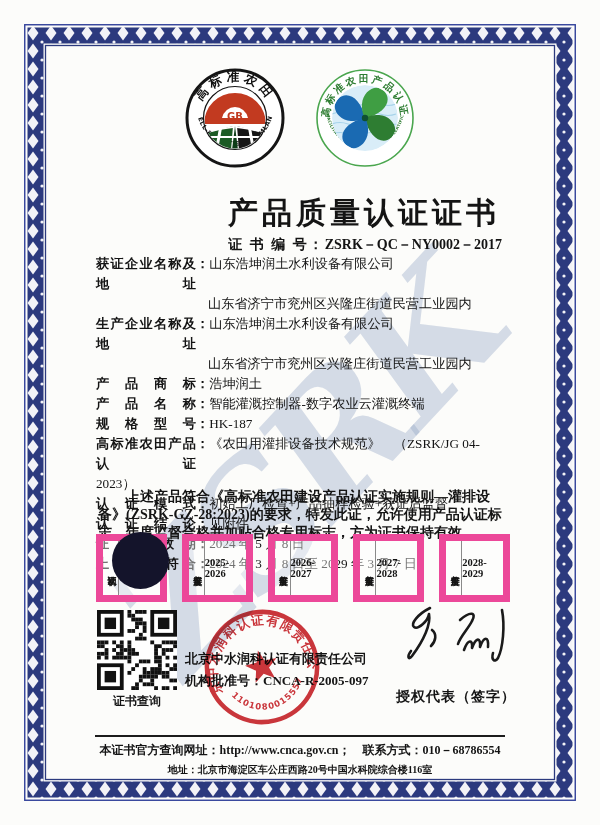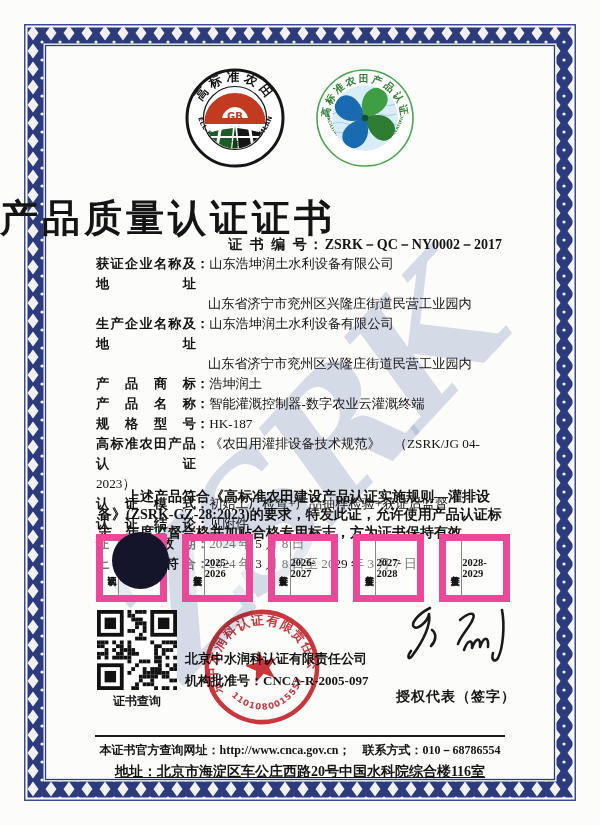--- a/index.html
+++ b/index.html
@@ -7,22 +7,22 @@
         font-family:"Liberation Serif","DejaVu Serif",serif;color:#141414;overflow:hidden;}
   .abs{position:absolute;}
   
   .watermark{left:70px;top:300px;width:470px;height:340px;display:flex;align-items:center;justify-content:center;
              transform:rotate(-47deg);font-family:"DejaVu Serif","Liberation Serif",serif;
              font-style:italic;font-weight:bold;font-size:165px;letter-spacing:-12px;
              color:rgba(148,166,198,0.38);pointer-events:none;z-index:1;}
   
   .logos{left:0;top:68px;width:600px;display:flex;justify-content:center;gap:30px;z-index:2;}
   
-  .title{left:0;top:193px;width:500px;text-align:left;font-family:"DejaVu Sans","Liberation Sans",sans-serif;
-         font-weight:900;font-size:38px;letter-spacing:4px;z-index:2;}
+  .title{left:0;top:193px;width:500px;text-align:right;font-family:"DejaVu Sans","Liberation Sans",sans-serif;
+         font-weight:900;font-size:30px;letter-spacing:4px;z-index:2;}
   .certno{top:236px;right:98px;font-size:14px;font-weight:bold;z-index:2;}
   .certno .cl{letter-spacing:2px;}
   
   .fields{left:96px;top:254px;width:416px;font-size:13.2px;line-height:20px;z-index:2;}
   .lbl{display:inline-block;width:100px;text-align:justify;text-align-last:justify;font-weight:bold;vertical-align:top;}
   .colon{font-weight:bold;}
   .cont{padding-left:112px;}
   
   .statement{left:82px;top:472px;width:414px;font-size:14px;line-height:17.8px;text-indent:2em;font-weight:600;z-index:2;margin:16px;}
   
@@ -34,21 +34,21 @@
   .stamp-circle{left:112px;top:532px;width:57px;height:57px;border-radius:50%;background:#14142b;z-index:3;}
   
   .qr{left:97px;top:610px;z-index:2;}
   .qr-caption{left:97px;top:693px;width:80px;text-align:center;font-size:12px;font-weight:bold;z-index:2;}
   .issuer{left:185px;top:648px;font-size:13px;font-weight:bold;line-height:22px;z-index:2;}
   .seal{left:202px;top:604px;z-index:4;mix-blend-mode:multiply;opacity:0.92;transform:rotate(-14deg);}
   .sig{left:398px;top:598px;z-index:3;}
   .sig-label{left:396px;top:688px;width:120px;text-align:center;font-size:14px;font-weight:bold;letter-spacing:1px;z-index:2;}
   .rule{left:95px;top:735px;width:410px;height:2px;background:#1c1c1c;z-index:2;}
   .footer1{left:50px;top:742px;width:500px;text-align:center;font-size:12px;font-weight:bold;z-index:2;}
-  .footer2{left:50px;top:763px;width:500px;text-align:center;font-size:14px;font-weight:bold;z-index:2;text-decoration:underline;}
+  .footer2{left:50px;top:763px;width:500px;text-align:center;font-size:10px;font-weight:bold;z-index:2;}
 </style>
 </head>
 <body>
 
 <div class="page">
 
   <svg class="abs" style="left:24px;top:24px;z-index:0" width="552" height="777" viewBox="0 0 552 777">
     <defs>
       <pattern id="orn" width="18" height="18" patternUnits="userSpaceOnUse">
         <rect width="18" height="18" fill="#2c3a7e"></rect>

